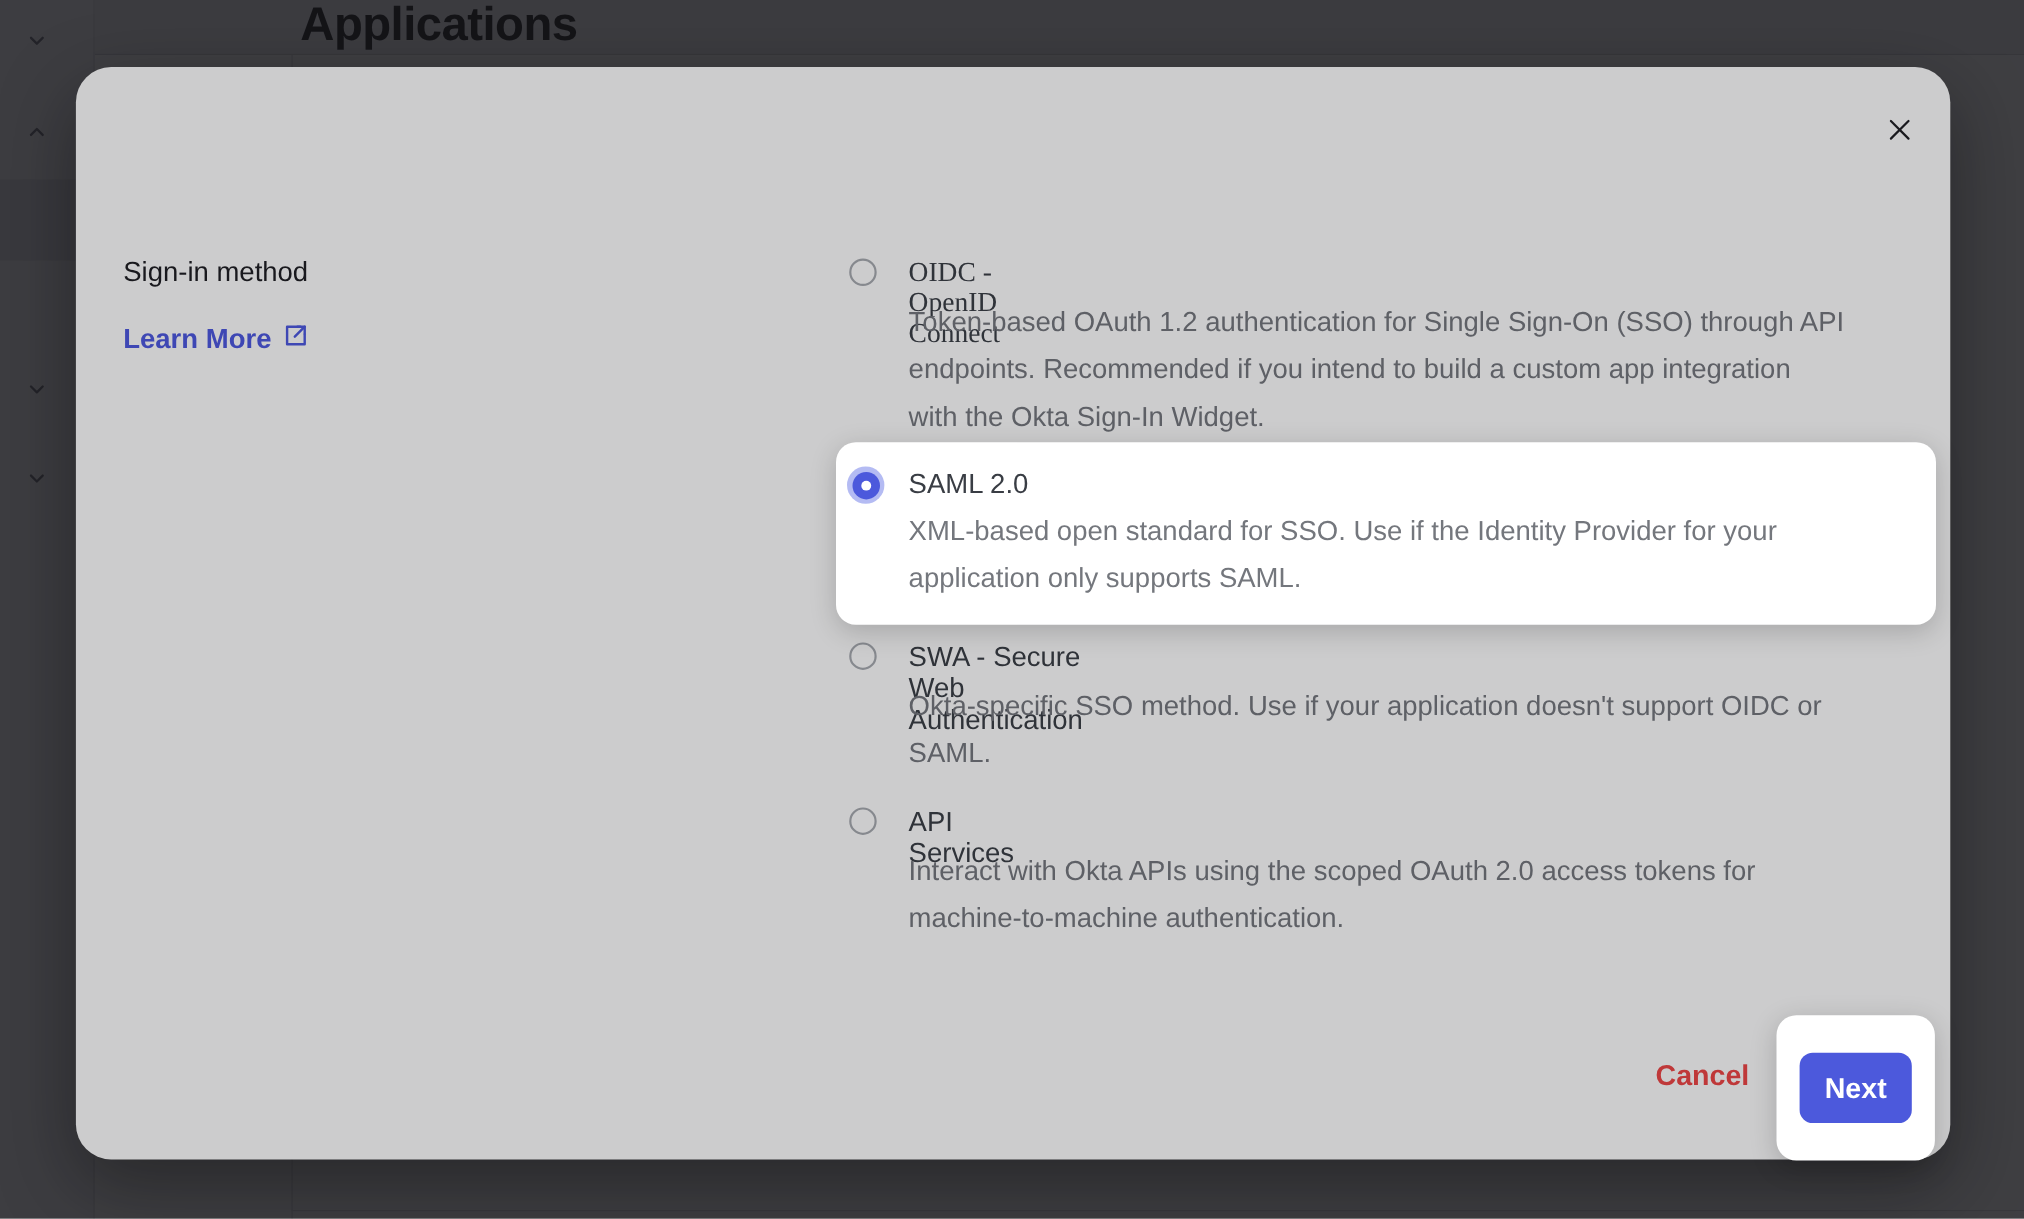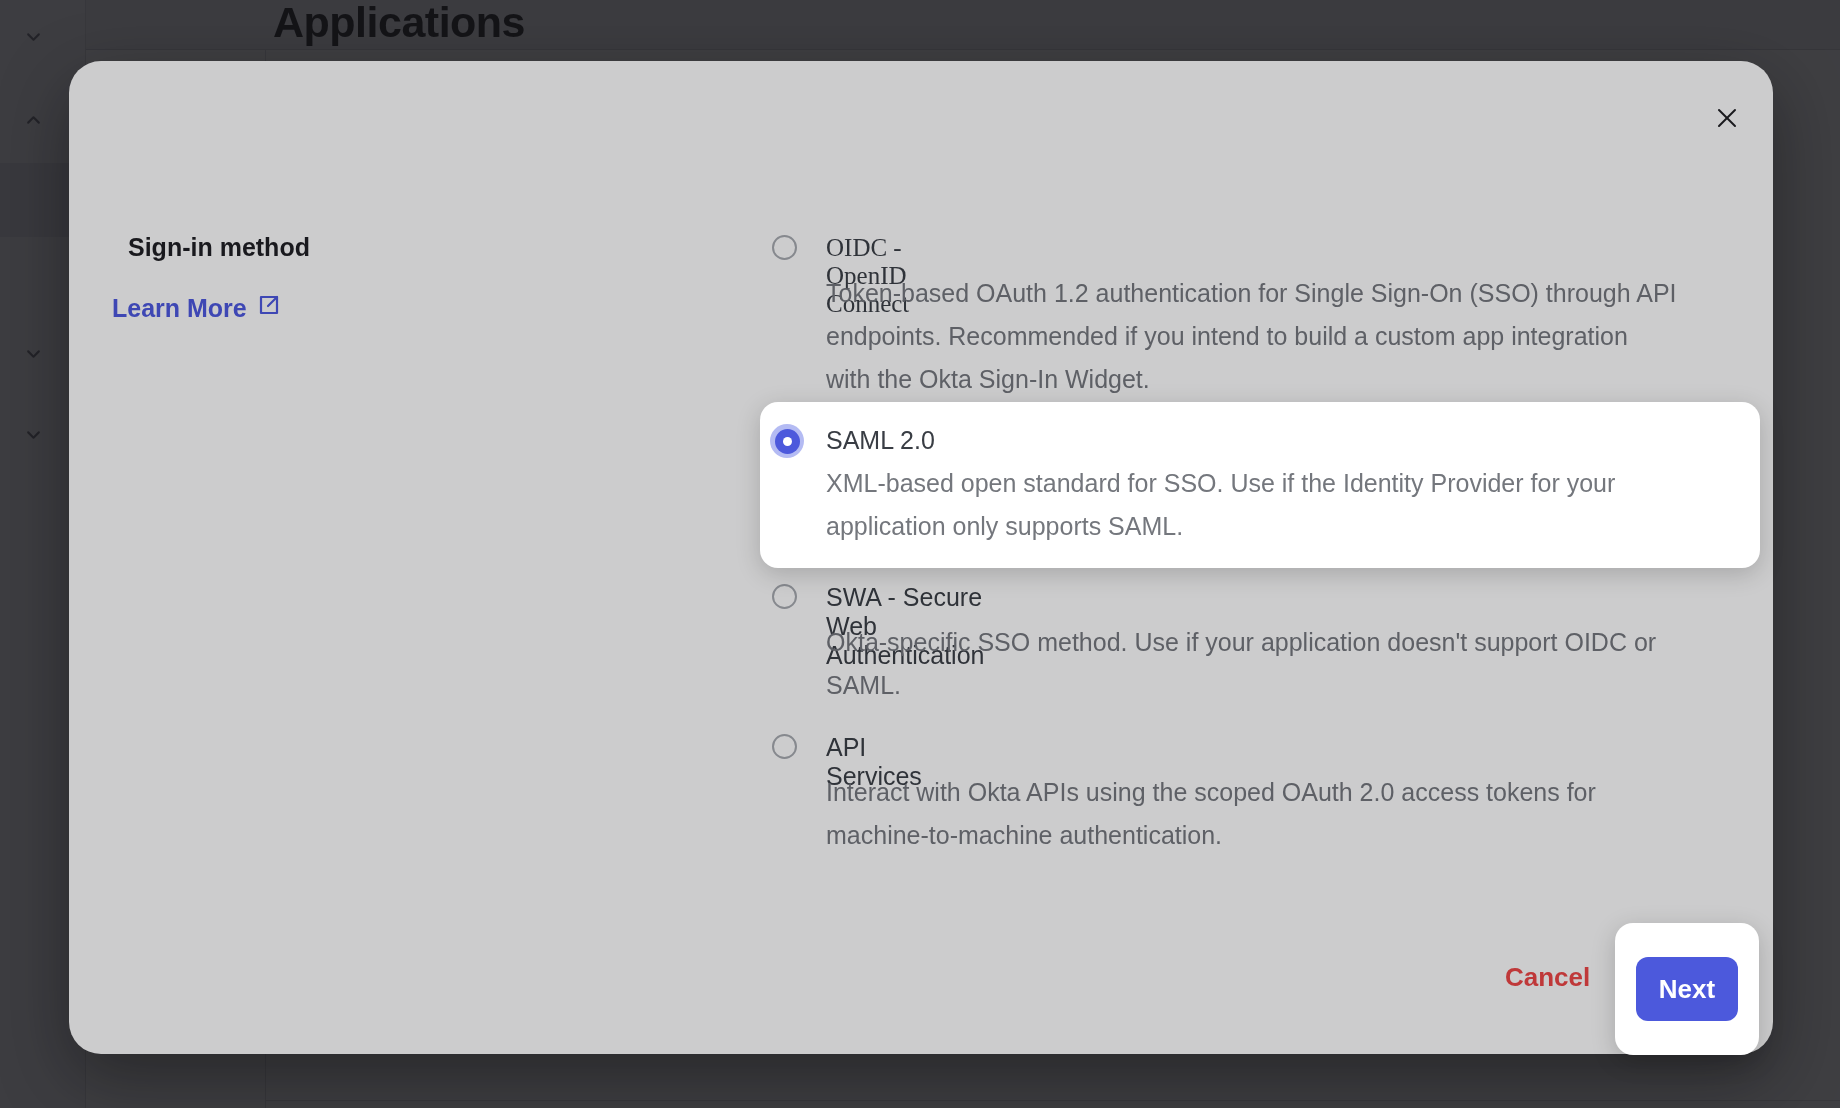--- a/index.html
+++ b/index.html
@@ -26,21 +26,21 @@
 
   
   .modal { position:absolute; left:69px; top:61px; width:1704px; height:993px; z-index:2;
     background:#ffffff; border-radius:32px; box-shadow:0 24px 70px rgba(0,0,0,0.38); }
   .close-btn { position:absolute; left:1636px; top:35px; width:44px; height:44px;
     display:flex; align-items:center; justify-content:center; cursor:pointer;
     background:transparent; border:none; color:#1d1d21; }
   .close-btn svg { width:24px; height:24px; }
   .modal-title { position:absolute; left:43px; top:74px; font-size:42px; font-weight:bold;
     color:#1d1d21; letter-spacing:-0.5px; }
-  .signin-label { position:absolute; left:43px; top:172px; font-size:25px; font-weight:bold; color:#1d1d21;margin-left:16px; }
+  .signin-label { position:absolute; left:43px; top:172px; font-size:25px; font-weight:normal; color:#1d1d21; }
   .learn-more { position:absolute; left:43px; top:232px; font-size:25px; font-weight:bold;
     color:#4b57e0; display:flex; align-items:center; gap:10px; cursor:pointer; text-decoration:none; }
   .learn-more svg { width:24px; height:24px; }
 
   .opt-title { font-size:25px; color:#393d44; }
   .opt-desc  { font-size:25px; color:#74777d; line-height:30px; white-space:nowrap; }
   .radio-off { position:absolute; width:25px; height:25px; border:2px solid #a7aab0;
     border-radius:50%; background:#ffffff; }
   .opt-row { position:absolute; left:703px; }
 

